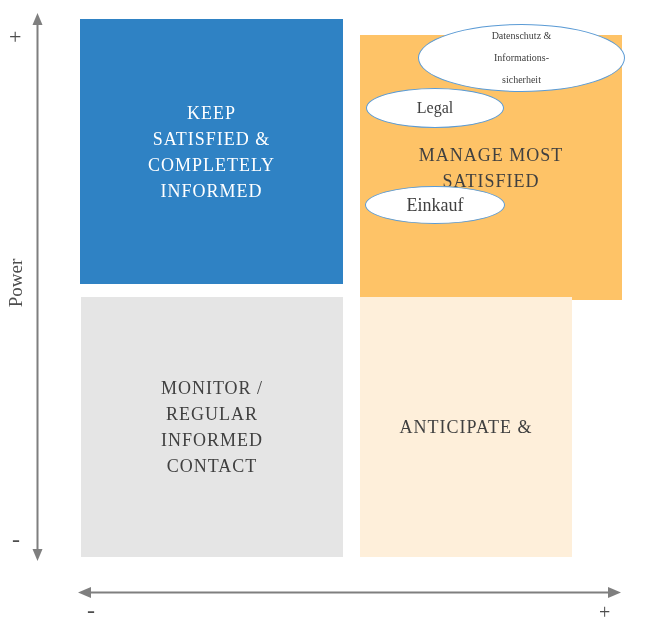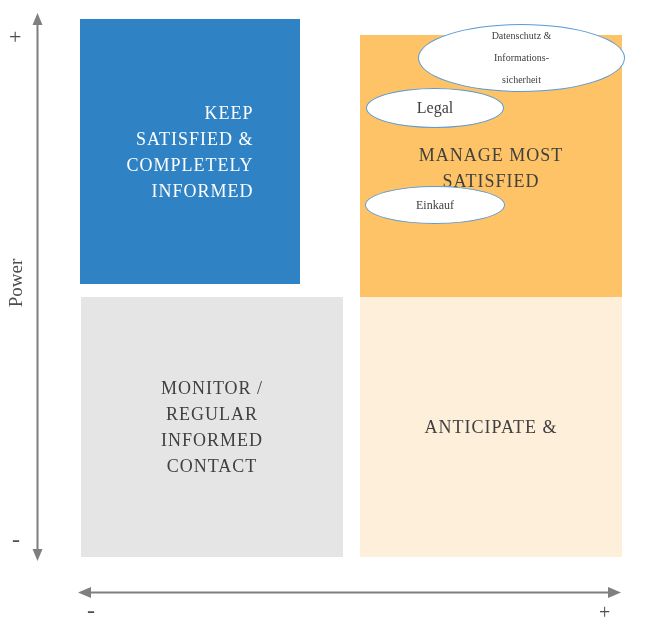--- a/index.html
+++ b/index.html
@@ -5,35 +5,35 @@
   html,body{margin:0;padding:0;background:#ffffff;}
   .canvas{
     position:relative;width:652px;height:628px;background:#ffffff;
     font-family:"Liberation Serif", serif;overflow:hidden;
   }
   .axes-svg{position:absolute;left:0;top:0;width:652px;height:628px;}
   .quad{
     position:absolute;display:flex;align-items:center;justify-content:center;
     text-align:center;
   }
-  .quad-tl{left:80px;top:19px;width:220px;height:265px;text-align:right;}
+  .quad-tl{left:80px;top:19px;width:263px;height:265px;}
   .quad-tr{left:360px;top:19px;width:262px;height:265px;}
   .quad-bl{left:81px;top:297px;width:262px;height:260px;}
-  .quad-br{left:360px;top:297px;width:262px;height:260px;}
+  .quad-br{left:360px;top:297px;width:212px;height:260px;}
   .caption{font-size:18px;line-height:26px;letter-spacing:1px;}
   .caption span{display:block;}
   .ellipse{
     position:absolute;border-radius:50%;
     display:flex;align-items:center;justify-content:center;text-align:center;
     border:1.6px solid;box-sizing:border-box;
   }
   .ellipse span{display:block;}
   .el-datenschutz{left:418px;top:24px;width:207px;height:68px;font-size:10px;line-height:22px;}
   .el-legal{left:366px;top:88px;width:138px;height:40px;font-size:16px;}
-  .el-einkauf{left:365px;top:186px;width:140px;height:38px;font-size:12px;}
+  .el-einkauf{left:365px;top:186px;width:140px;height:38px;font-size:18px;}
   .axis-label{position:absolute;}
   .y-plus{left:9px;top:24px;font-size:22px;}
   .y-minus{left:12px;top:526px;font-size:24px;}
   .power-label{
     left:-24px;top:272px;width:80px;height:22px;text-align:center;
     font-size:19px;transform:rotate(-90deg);
   }
   .x-minus{left:87px;top:597px;font-size:24px;}
   .x-interest{left:78px;top:601px;width:542px;text-align:center;font-size:19px;}
   .x-plus{left:599px;top:601px;font-size:20px;}

